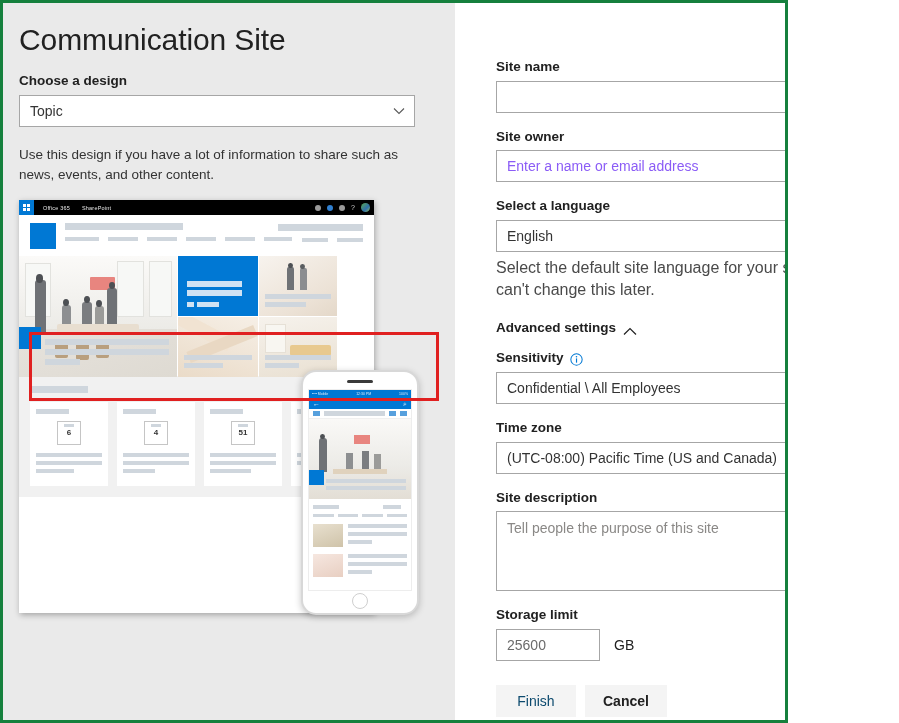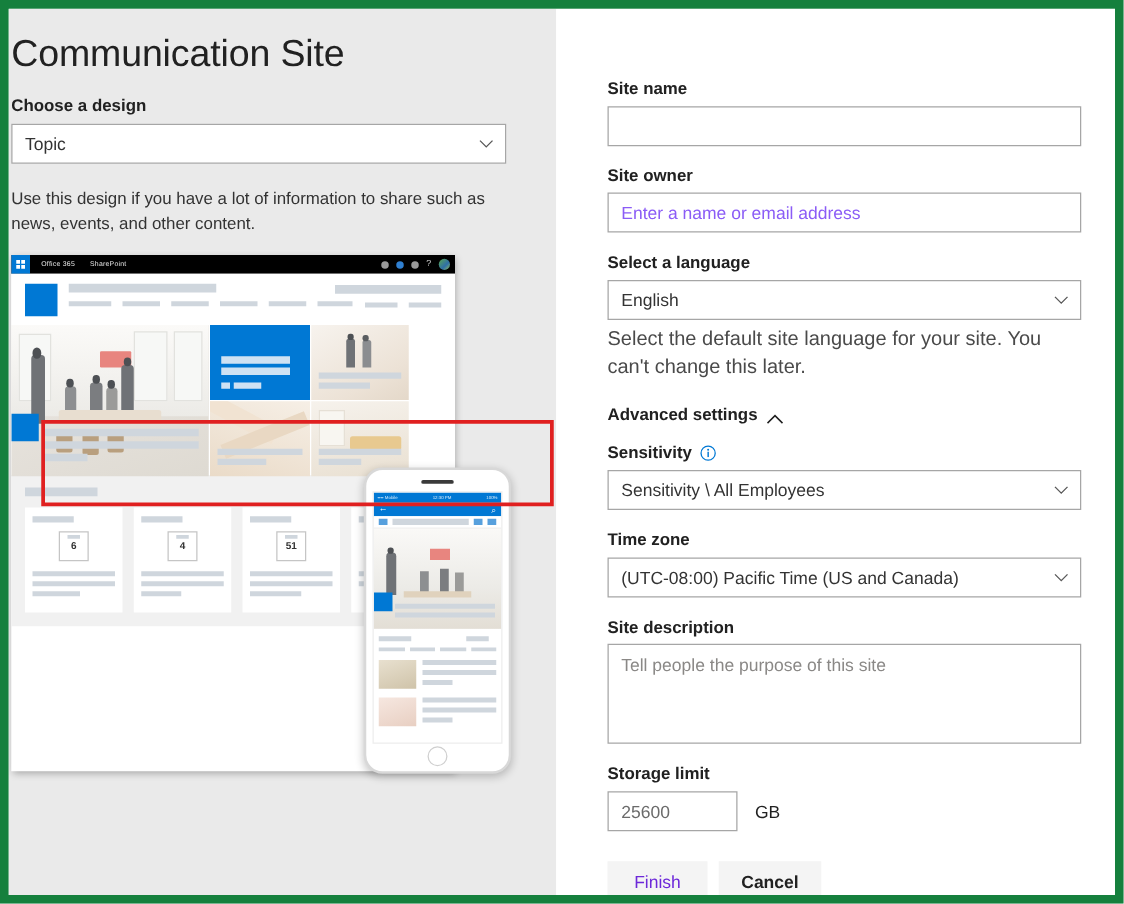--- a/index.html
+++ b/index.html
@@ -6,27 +6,26 @@
   html, body {
     margin: 0; padding: 0;
     background: #ffffff;
   }
   body {
     font-family: "Liberation Sans", sans-serif;
     -webkit-font-smoothing: antialiased;
   }
   .window {
     position: relative;
-    width: 899px;
+    width: 788px;
     height: 723px;
     overflow: hidden;
-    border: 7px solid #15803d;
+    border: 3px solid #15803d;
     background: #ffffff;
     display: flex;
-    justify-content: flex-end;
   }
 
   
   .left-panel {
     width: 452px;
     background: #eaeaea;
     padding: 18px 16px 0 16px;
     position: relative;
     flex: 0 0 452px;
   }
@@ -346,21 +345,21 @@
     padding: 0 18px;
     border: none;
     background: #f4f4f4;
     font-family: "Liberation Sans", sans-serif;
     font-size: 14px;
     font-weight: bold;
     color: #212121;
     cursor: pointer;
     display: inline-flex; align-items: center; justify-content: center;
   }
-  .btn.disabled { color: #6d28d9; cursor: default; font-weight: normal; }
+  .btn.disabled { color: #0c4a6e; cursor: default; font-weight: normal; }
 </style>
 </head>
 <body>
 
 <div class="window">
 
   <div class="left-panel">
 
     <div class="site-title">Communication Site</div>
 
@@ -645,21 +644,21 @@
         <span class="form-label" style="margin-bottom:0">Sensitivity</span>
         <span class="info-icon">
           <svg viewBox="0 0 14 14" width="13" height="13">
             <circle cx="7" cy="7" r="6.1" fill="none" stroke="#0078d4" stroke-width="1.1"></circle>
             <circle cx="7" cy="4" r="0.85" fill="#0078d4"></circle>
             <rect x="6.4" y="5.8" width="1.25" height="4.6" fill="#0078d4"></rect>
           </svg>
         </span>
       </div>
       <div class="combo">
-        <span>Sensitivity \ All Employees</span>
+        <span>Confidential \ All Employees</span>
         <span class="chev">
           <svg viewBox="0 0 12 12" width="12" height="12">
               <path d="M1 3.5 L6 8.5 L11 3.5" fill="none" stroke="#595959" stroke-width="1.1"></path>
             </svg>
         </span>
       </div>
     </div>
 
     <div class="group">
       <div class="form-label">Time zone</div>

